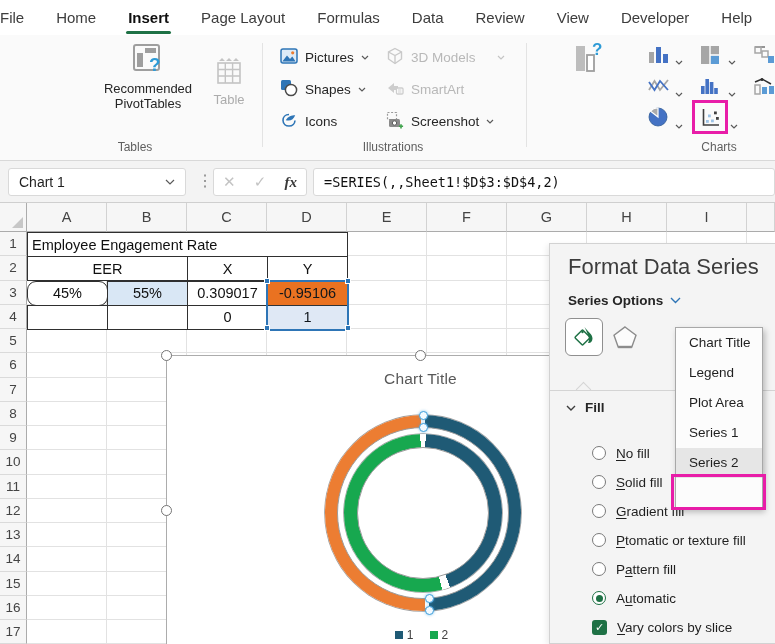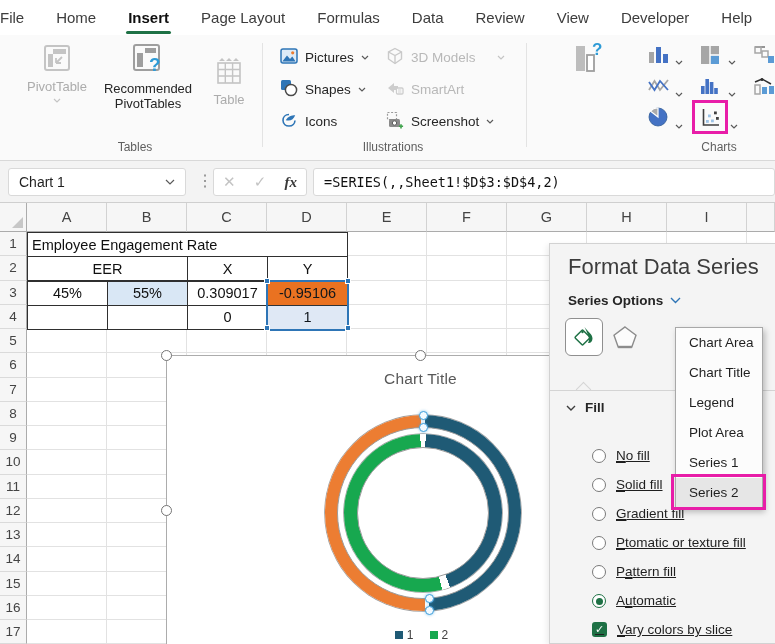--- a/index.html
+++ b/index.html
@@ -68,21 +68,21 @@
 
   
   .panel { position:absolute; left:549px; top:40px; width:226px; height:401px; background:#F4F4F4; border:1px solid #D2D2D2; border-right:none; box-shadow:-2px 2px 6px rgba(0,0,0,0.08); z-index:6; }
   .ptitle { position:absolute; left:18px; top:10px; font-size:22px; font-weight:400; color:#3C3C3C; white-space:nowrap; }
   .psection { position:absolute; left:18px; top:49px; display:flex; align-items:center; gap:7px; font-size:13.5px; font-weight:bold; color:#262626; }
   .ptab-sel { position:absolute; left:15px; top:74px; width:38px; height:38px; background:#fff; border:1px solid #8F8F8F; border-radius:6px; display:flex; align-items:center; justify-content:center; }
   .ptab2 { position:absolute; left:62px; top:80px; }
   .prule { position:absolute; left:0; top:146px; width:226px; border-top:1px solid #D4D4D4; }
   .pnotch { position:absolute; left:28px; top:140px; width:11px; height:11px; background:#F4F4F4; border-left:1px solid #D4D4D4; border-top:1px solid #D4D4D4; transform:rotate(45deg); }
   .pfill { position:absolute; left:16px; top:156px; display:flex; align-items:center; gap:9px; font-size:13.5px; font-weight:bold; color:#262626; }
-  .frow { position:absolute; left:42px; height:20px; display:flex; align-items:flex-end; gap:10px; font-size:13.5px; color:#1F1F1F; white-space:nowrap;text-decoration:underline; }
+  .frow { position:absolute; left:42px; height:20px; display:flex; align-items:center; gap:10px; font-size:13.5px; color:#1F1F1F; white-space:nowrap; }
   .frow u { text-underline-offset:2px; }
   .radio { width:14px; height:14px; border-radius:50%; border:1.5px solid #7A7A7A; background:#fff; display:flex; align-items:center; justify-content:center; flex:none; }
   .radio.checked { border-color:#1E7145; }
   .radio.checked::after { content:""; width:7px; height:7px; border-radius:50%; background:#1E7145; }
   .checkbox { width:15px; height:15px; border-radius:3px; background:#1E7145; color:#fff; font-size:11px; line-height:15px; text-align:center; flex:none; }
 
   
   .dropdown { position:absolute; left:675px; top:124px; width:88px; height:182px; background:#FCFCFC; border:1px solid #A8A8A8; box-shadow:2px 3px 6px rgba(0,0,0,0.25); z-index:7; }
   .ditem { height:30px; line-height:30px; padding-left:13px; font-size:13.5px; color:#1F1F1F; white-space:nowrap; }
   .ditem.hl { background:#E6E6E6; }
@@ -103,34 +103,20 @@
     <div class="tab">Review</div>
     <div class="tab">View</div>
     <div class="tab">Developer</div>
     <div class="tab">Help</div>
   </div>
 
   <div class="ribbon">
     <div class="rdiv" style="left:262px"></div>
     <div class="rdiv" style="left:526px"></div>
 
-    <div class="bigbtn disabled" style="left:26px; top:8px; width:62px;">
-      <span>
-        <svg width="30" height="30" viewBox="0 0 30 30">
-            <rect x="3" y="3" width="24" height="24" rx="2" fill="none" stroke="#C4C4C4" stroke-width="2"></rect>
-            <rect x="6" y="11" width="5" height="13" fill="#C4C4C4"></rect>
-            <rect x="11" y="6" width="13" height="5" fill="#C4C4C4"></rect>
-            <path d="M20 14 L14 20 M14 20 h5 M14 20 v-5" fill="none" stroke="#C4C4C4" stroke-width="1.8"></path>
-          </svg>
-      </span>
-      <span class="lbl">PivotTable</span>
-      <svg class="chev" width="8" height="5" viewBox="0 0 8 5" style="margin-top:4px">
-          <path d="M1 1 L4 4 L7 1" stroke="#C4C4C4" stroke-width="1.2" fill="none"></path>
-        </svg>
-    </div>
     <div class="bigbtn" style="left:93px; top:6px; width:110px;">
       <span>
         <svg width="34" height="34" viewBox="0 0 34 34">
             <rect x="3" y="4" width="25" height="25" rx="2" fill="none" stroke="#9E9E9E" stroke-width="2"></rect>
             <rect x="6" y="12" width="6" height="14" fill="#9E9E9E"></rect>
             <rect x="14" y="7" width="11" height="5" fill="#9E9E9E"></rect>
             <text x="18" y="30" font-size="19" font-weight="bold" fill="#2E9BD6" font-family="Liberation Sans, sans-serif">?</text>
           </svg>
       </span>
       <span class="lbl">Recommended PivotTables</span>
@@ -375,21 +361,21 @@
     <div class="rhead" style="top:320px">13</div>
     <div class="rhead" style="top:344.25px">14</div>
     <div class="rhead" style="top:368.5px">15</div>
     <div class="rhead" style="top:392.75px">16</div>
     <div class="rhead" style="top:417px">17</div>
 
     <div class="tcell left" style="left:27px; top:29px; width:321px; height:25px;">Employee Engagement Rate</div>
     <div class="tcell" style="left:27px; top:53.25px; width:161px; height:25px;">EER</div>
     <div class="tcell" style="left:187px; top:53.25px; width:81px; height:25px;">X</div>
     <div class="tcell" style="left:267px; top:53.25px; width:81px; height:25px;">Y</div>
-    <div class="tcell" style="left:27px; top:77.5px; width:81px; height:25px;">45%</div>
+    <div class="tcell" style="left:27px; top:77.5px; width:81px; height:25px;border-radius:9px;">45%</div>
     <div class="tcell" style="left:107px; top:77.5px; width:81px; height:25px; background:#D9E7F5;">55%</div>
     <div class="tcell" style="left:187px; top:77.5px; width:81px; height:25px;">0.309017</div>
     <div class="tcell" style="left:267px; top:77.5px; width:81px; height:25px; background:#f97316;">-0.95106</div>
     <div class="tcell" style="left:27px; top:101.75px; width:81px; height:25px;"></div>
     <div class="tcell" style="left:107px; top:101.75px; width:81px; height:25px;"></div>
     <div class="tcell" style="left:187px; top:101.75px; width:81px; height:25px;">0</div>
     <div class="tcell" style="left:267px; top:101.75px; width:81px; height:25px; background:#EDF2FA;">1</div>
 
     <div class="sel">
       <div class="selh" style="left:-4px; top:-4px;"></div>
@@ -479,21 +465,20 @@
         <span class="radio checked"></span>
         <span><span>A</span><u>u</u><span>tomatic</span></span>
       </div>
       <div class="frow" style="top:373px">
         <span class="checkbox">✓</span>
         <span><span></span><u>V</u><span>ary colors by slice</span></span>
       </div>
     </div>
 
     <div class="dropdown">
-      <div class="ditem">Chart Area</div>
       <div class="ditem">Chart Title</div>
       <div class="ditem">Legend</div>
       <div class="ditem">Plot Area</div>
       <div class="ditem">Series 1</div>
       <div class="ditem hl">Series 2</div>
     </div>
     <div class="mag2"></div>
   </div>
 
 </div>

